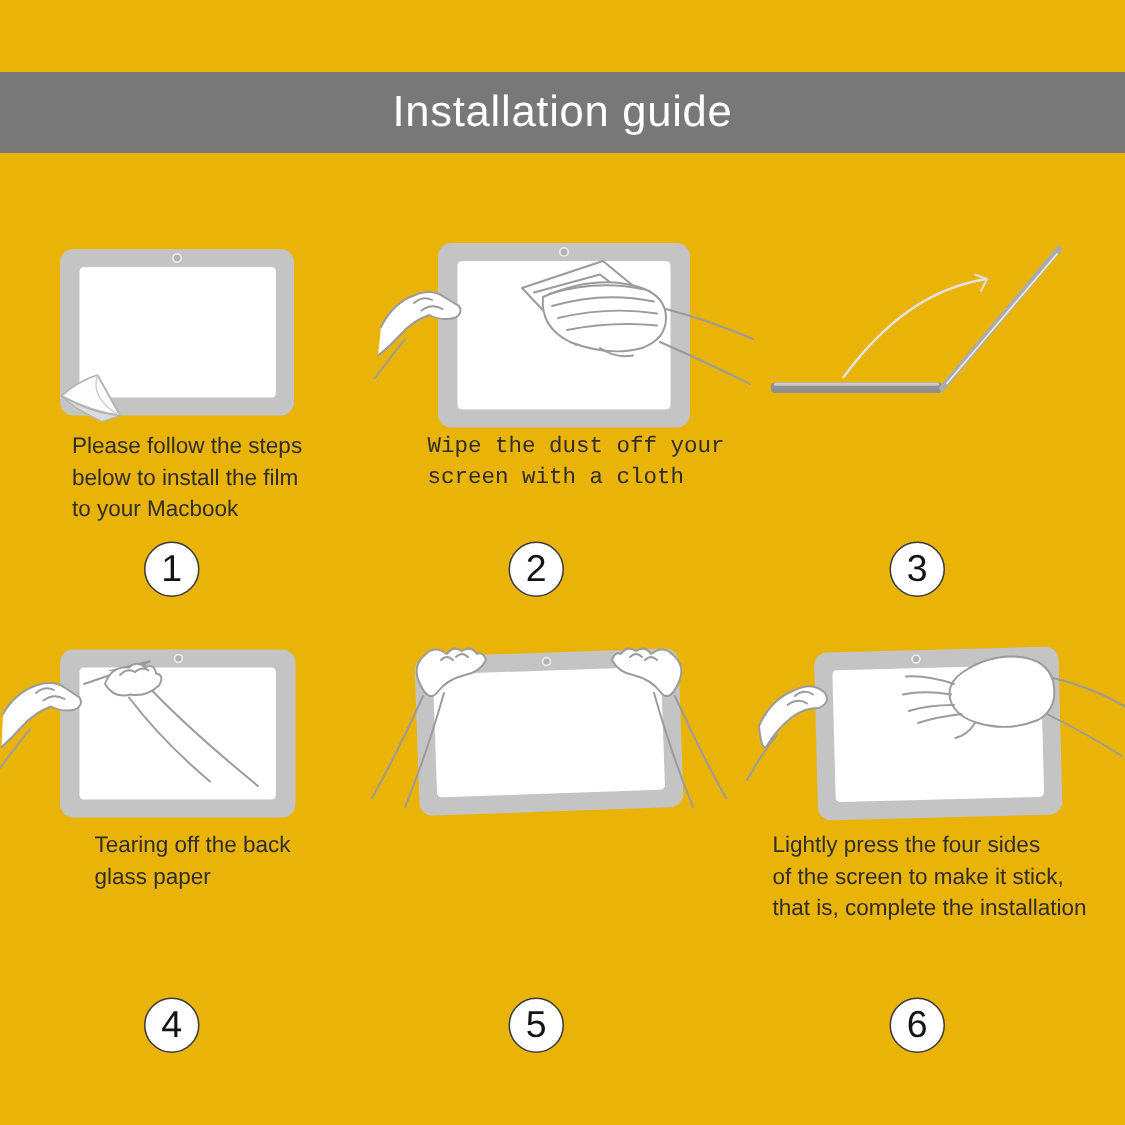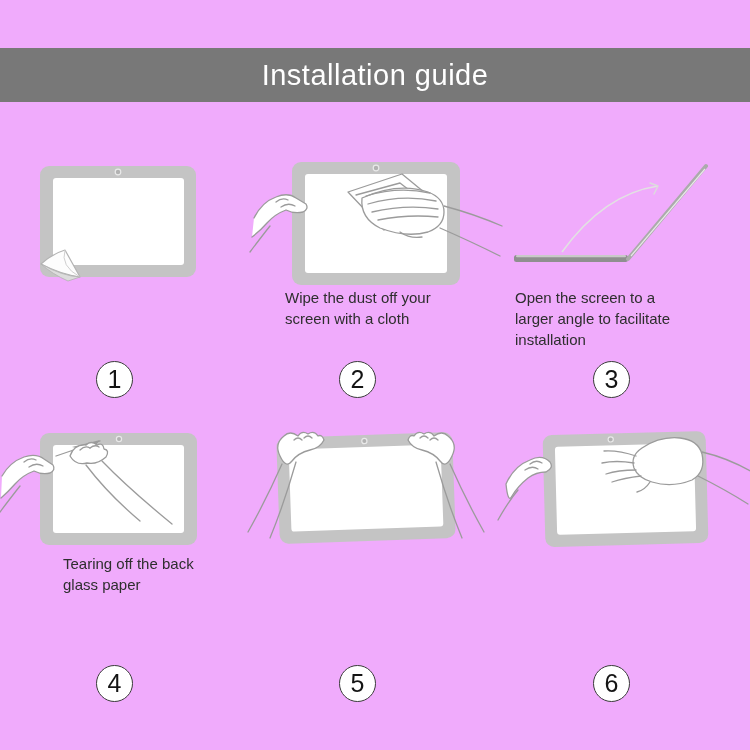--- a/index.html
+++ b/index.html
@@ -1,17 +1,17 @@
 <!DOCTYPE html>
 <html><head>
 <meta charset="utf-8">
 <style>
   html,body{margin:0;padding:0;}
   body{background:#fff;font-family:"Liberation Sans",sans-serif;}
-  .page{position:relative;width:750px;height:750px;background:#f0abfc;overflow:hidden;}
+  .page{position:relative;width:750px;height:750px;background:#eab308;overflow:hidden;}
 
   .banner{position:absolute;top:48px;left:0;width:750px;height:54px;background:#787878;
           display:flex;align-items:center;justify-content:center;}
   .banner h1{margin:0;color:#ffffff;font-size:29px;font-weight:400;letter-spacing:.5px;
              font-family:"Liberation Sans",sans-serif;}
 
   .cell{position:absolute;width:250px;}
   .r1{top:140px;height:280px;}
   .r2{top:420px;height:315px;}
   .c1{left:0;}
@@ -22,21 +22,21 @@
   .r1 .illo{height:148px;}
   .r2 .illo{height:132px;}
   .illo svg{overflow:visible;display:block;}
 
   .caption{position:absolute;margin:0;font-size:15px;line-height:21px;color:#2e2e2e;
            white-space:pre-line;font-family:"Liberation Sans",sans-serif;}
   .r1 .caption{top:147px;}
   .r2 .caption{top:133px;}
   .c1 .caption{left:48px;}
   .r2.c1 .caption{left:40px;margin-left:23px;}
-  .c2 .caption{left:35px;}
+  .c2 .caption{left:35px;font-family:Liberation Mono, monospace;}
   .c3 .caption{left:15px;}
 
   .num{position:absolute;width:37px;height:37px;border:1.6px solid #3a3a3a;border-radius:50%;
        display:flex;align-items:center;justify-content:center;box-sizing:border-box;
        font-size:25px;color:#141414;background:#fff;}
   .r1 .num{top:221px;}
   .r2 .num{top:245px;}
   .c1 .num{left:96px;}
   .c2 .num{left:89px;}
   .c3 .num{left:93px;}
@@ -61,20 +61,23 @@
           <rect x="53" y="38" width="131" height="87" rx="3" fill="#ffffff"></rect>
           <circle cx="118" cy="32" r="2.8" fill="#b2b2b2" stroke="#e9e9e9" stroke-width="1.2"></circle>
         </g>
         <g>
           <path d="M41,124 Q52,114 65,110 L80,137 Q60,134 41,124 Z" fill="#fdfdfd" stroke="#b3b3b3" stroke-width="1.2" stroke-linejoin="round"></path>
           <path d="M65,110 Q60,126 80,137" fill="none" stroke="#cfcfcf" stroke-width="1"></path>
           <path d="M41,124 Q62,136 80,137 L68,141 Q52,134 41,124 Z" fill="#dcdcdc" stroke="#b3b3b3" stroke-width="0.8"></path>
         </g>
       </svg>
     </div>
+    <p class="caption">Please follow the steps
+below to install the film
+to your Macbook</p>
     <div class="num">
       <span>1</span>
     </div>
   </div>
 
   <div class="cell r1 c2">
     <div class="illo">
       <svg width="250" height="148" viewBox="0 0 250 148">
         <g>
           <rect x="42" y="22" width="168" height="123" rx="9" fill="#c4c4c4"></rect>
@@ -120,23 +123,20 @@
         <g>
           <path d="M128,119 L206,26" stroke="#ababab" stroke-width="4" stroke-linecap="round" fill="none"></path>
           <path d="M131,116 L205,29" stroke="#e8e8e8" stroke-width="1.2" fill="none"></path>
         </g>
         <g>
           <path d="M62,112 Q104,54 158,46" fill="none" stroke="#e2e2e2" stroke-width="1.6"></path>
           <path d="M158,46 l-8,-3 M158,46 l-4,8" fill="none" stroke="#dcdcdc" stroke-width="1.4" stroke-linecap="round"></path>
         </g>
       </svg>
     </div>
-    <p class="caption">Open the screen to a
-larger angle to facilitate
-installation</p>
     <div class="num">
       <span>3</span>
     </div>
   </div>
 
   <div class="cell r2 c1">
     <div class="illo">
       <svg width="250" height="132" viewBox="0 0 250 132">
         <g>
           <rect x="40" y="13" width="157" height="112" rx="9" fill="#c4c4c4"></rect>
@@ -217,18 +217,21 @@
           <path class="ln" d="M198,56 Q226,70 248,84"></path>
         </g>
         <g>
           <path class="hand" d="M6,64 Q14,46 30,40 Q42,34 50,42 Q54,48 46,52 Q36,52 28,58 Q18,66 12,76 Q8,84 6,64 Z"></path>
           <path class="ln" d="M30,44 q6,-5 12,-1"></path>
           <path class="ln" d="M25,50 q7,-5 13,-1"></path>
           <path class="ln" d="M-2,100 Q8,82 18,70"></path>
         </g>
       </svg>
     </div>
+    <p class="caption">Lightly press the four sides
+of the screen to make it stick,
+that is, complete the installation</p>
     <div class="num">
       <span>6</span>
     </div>
   </div>
 
 </div>
 
 </body></html>

